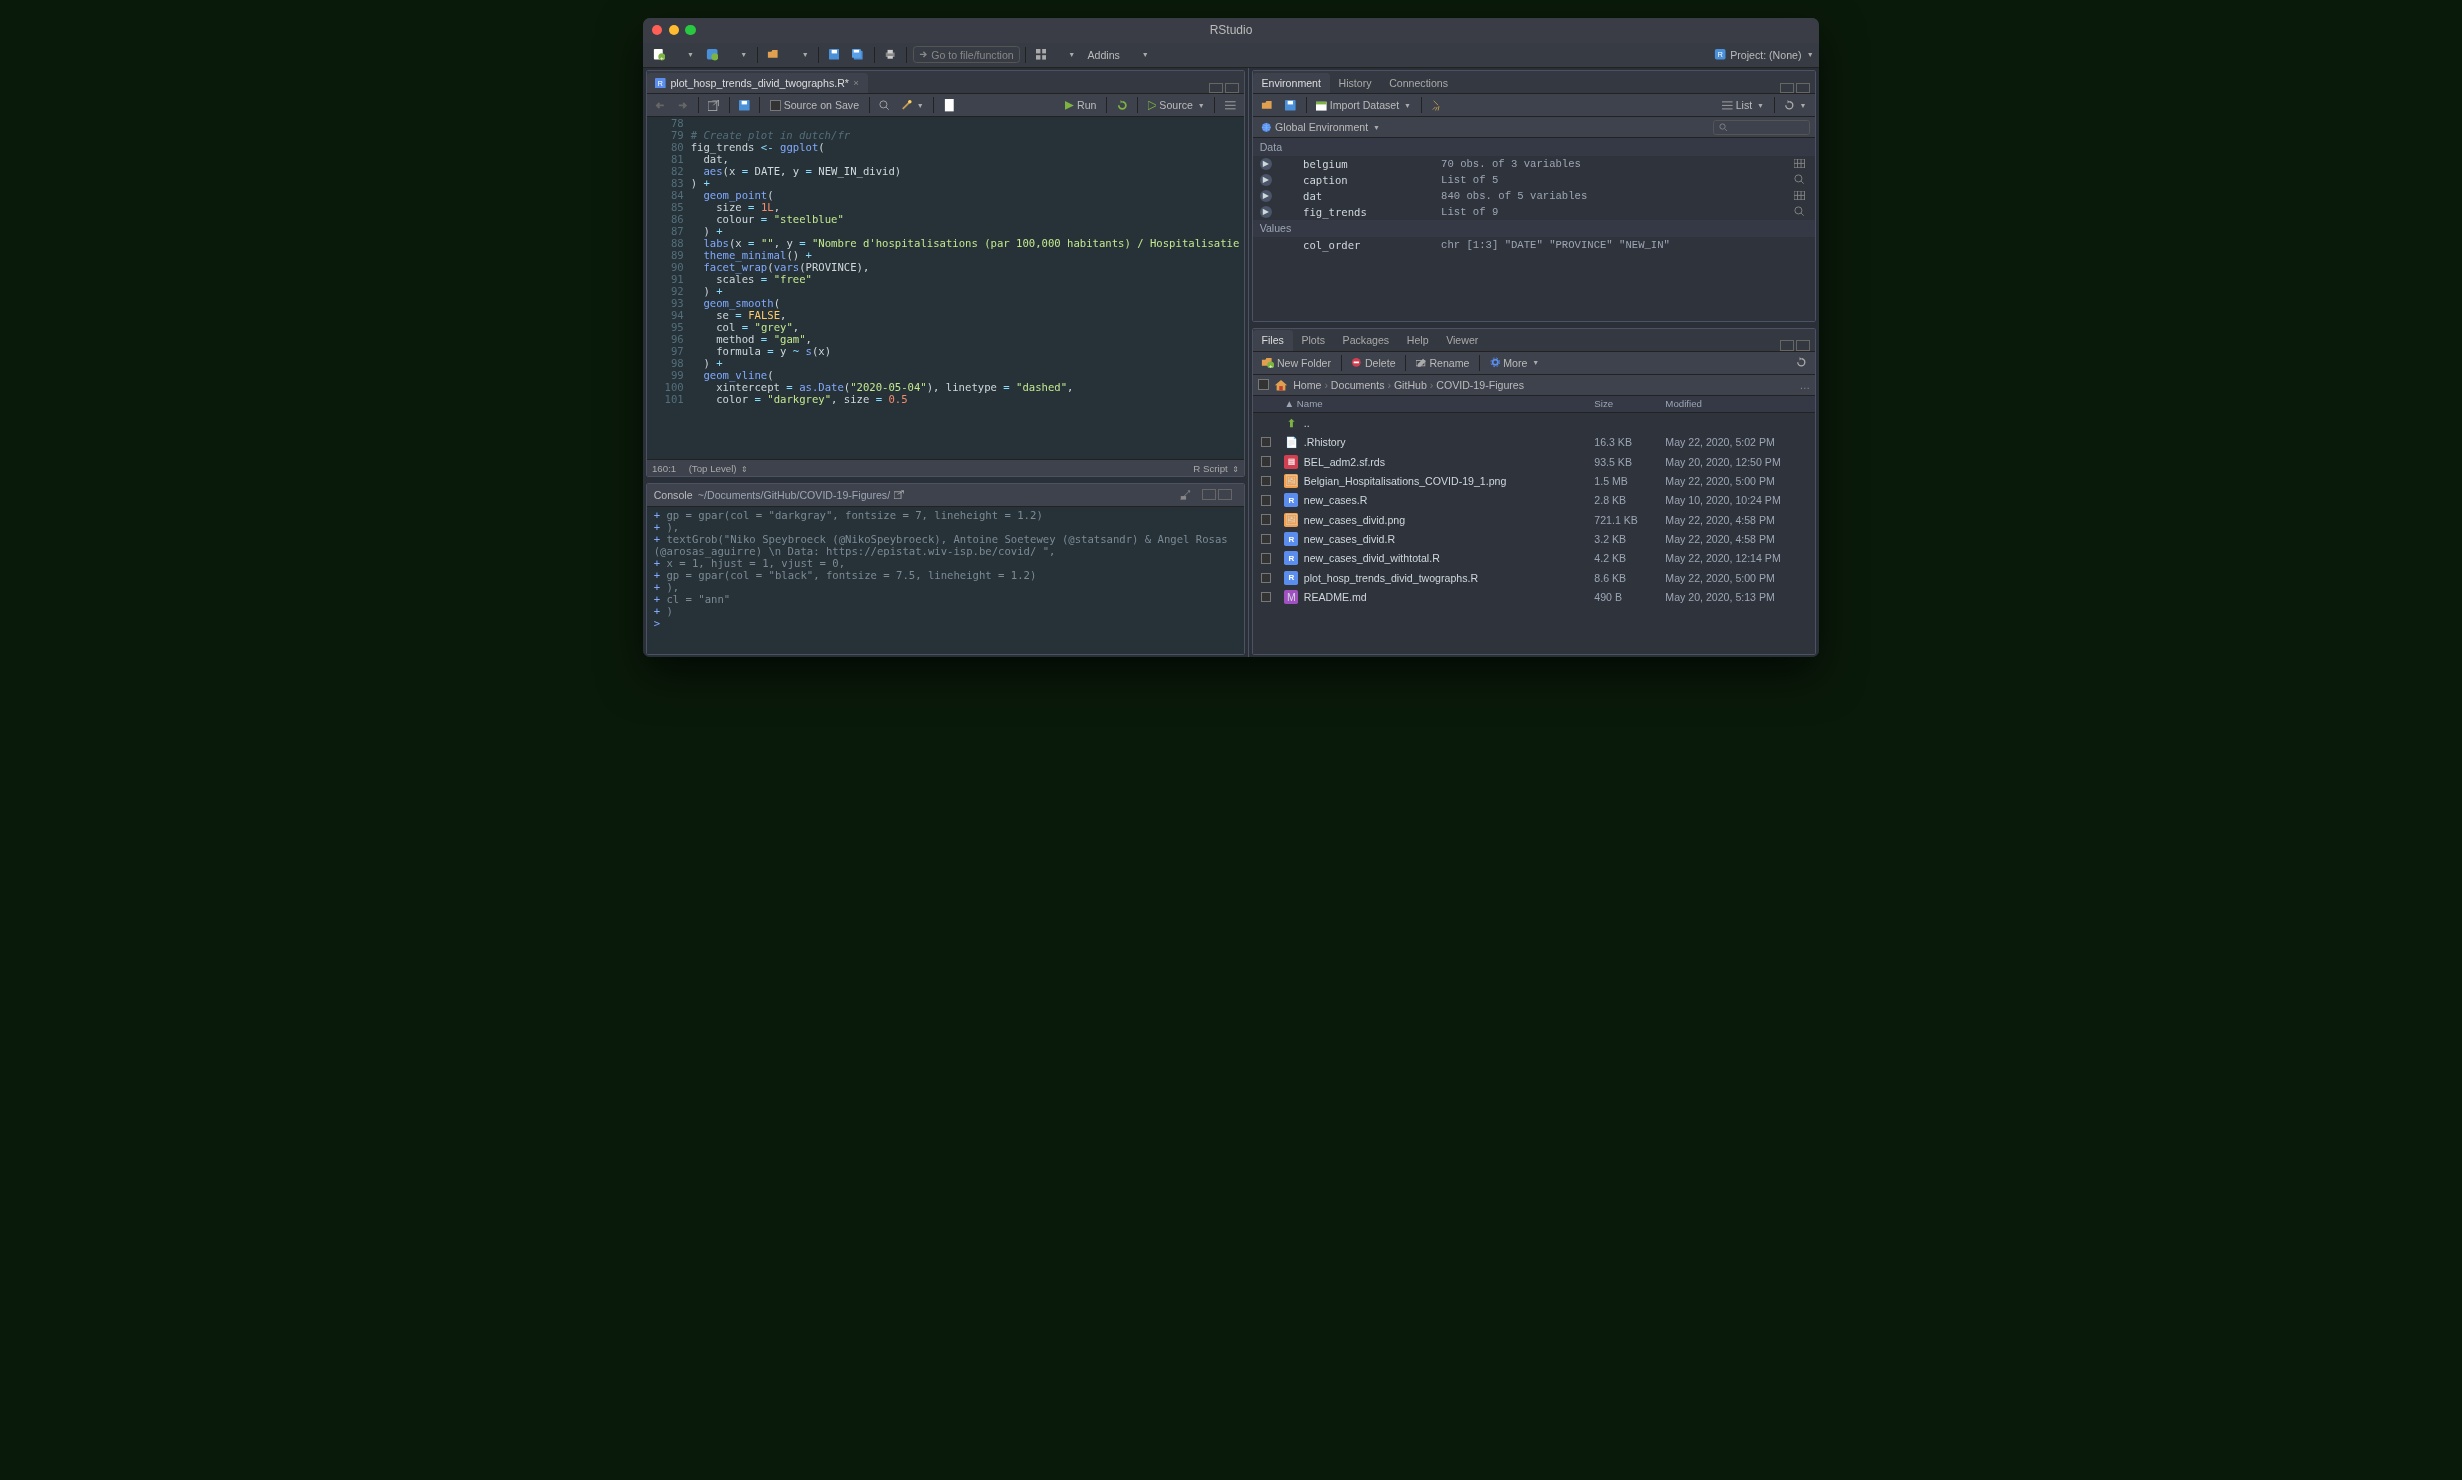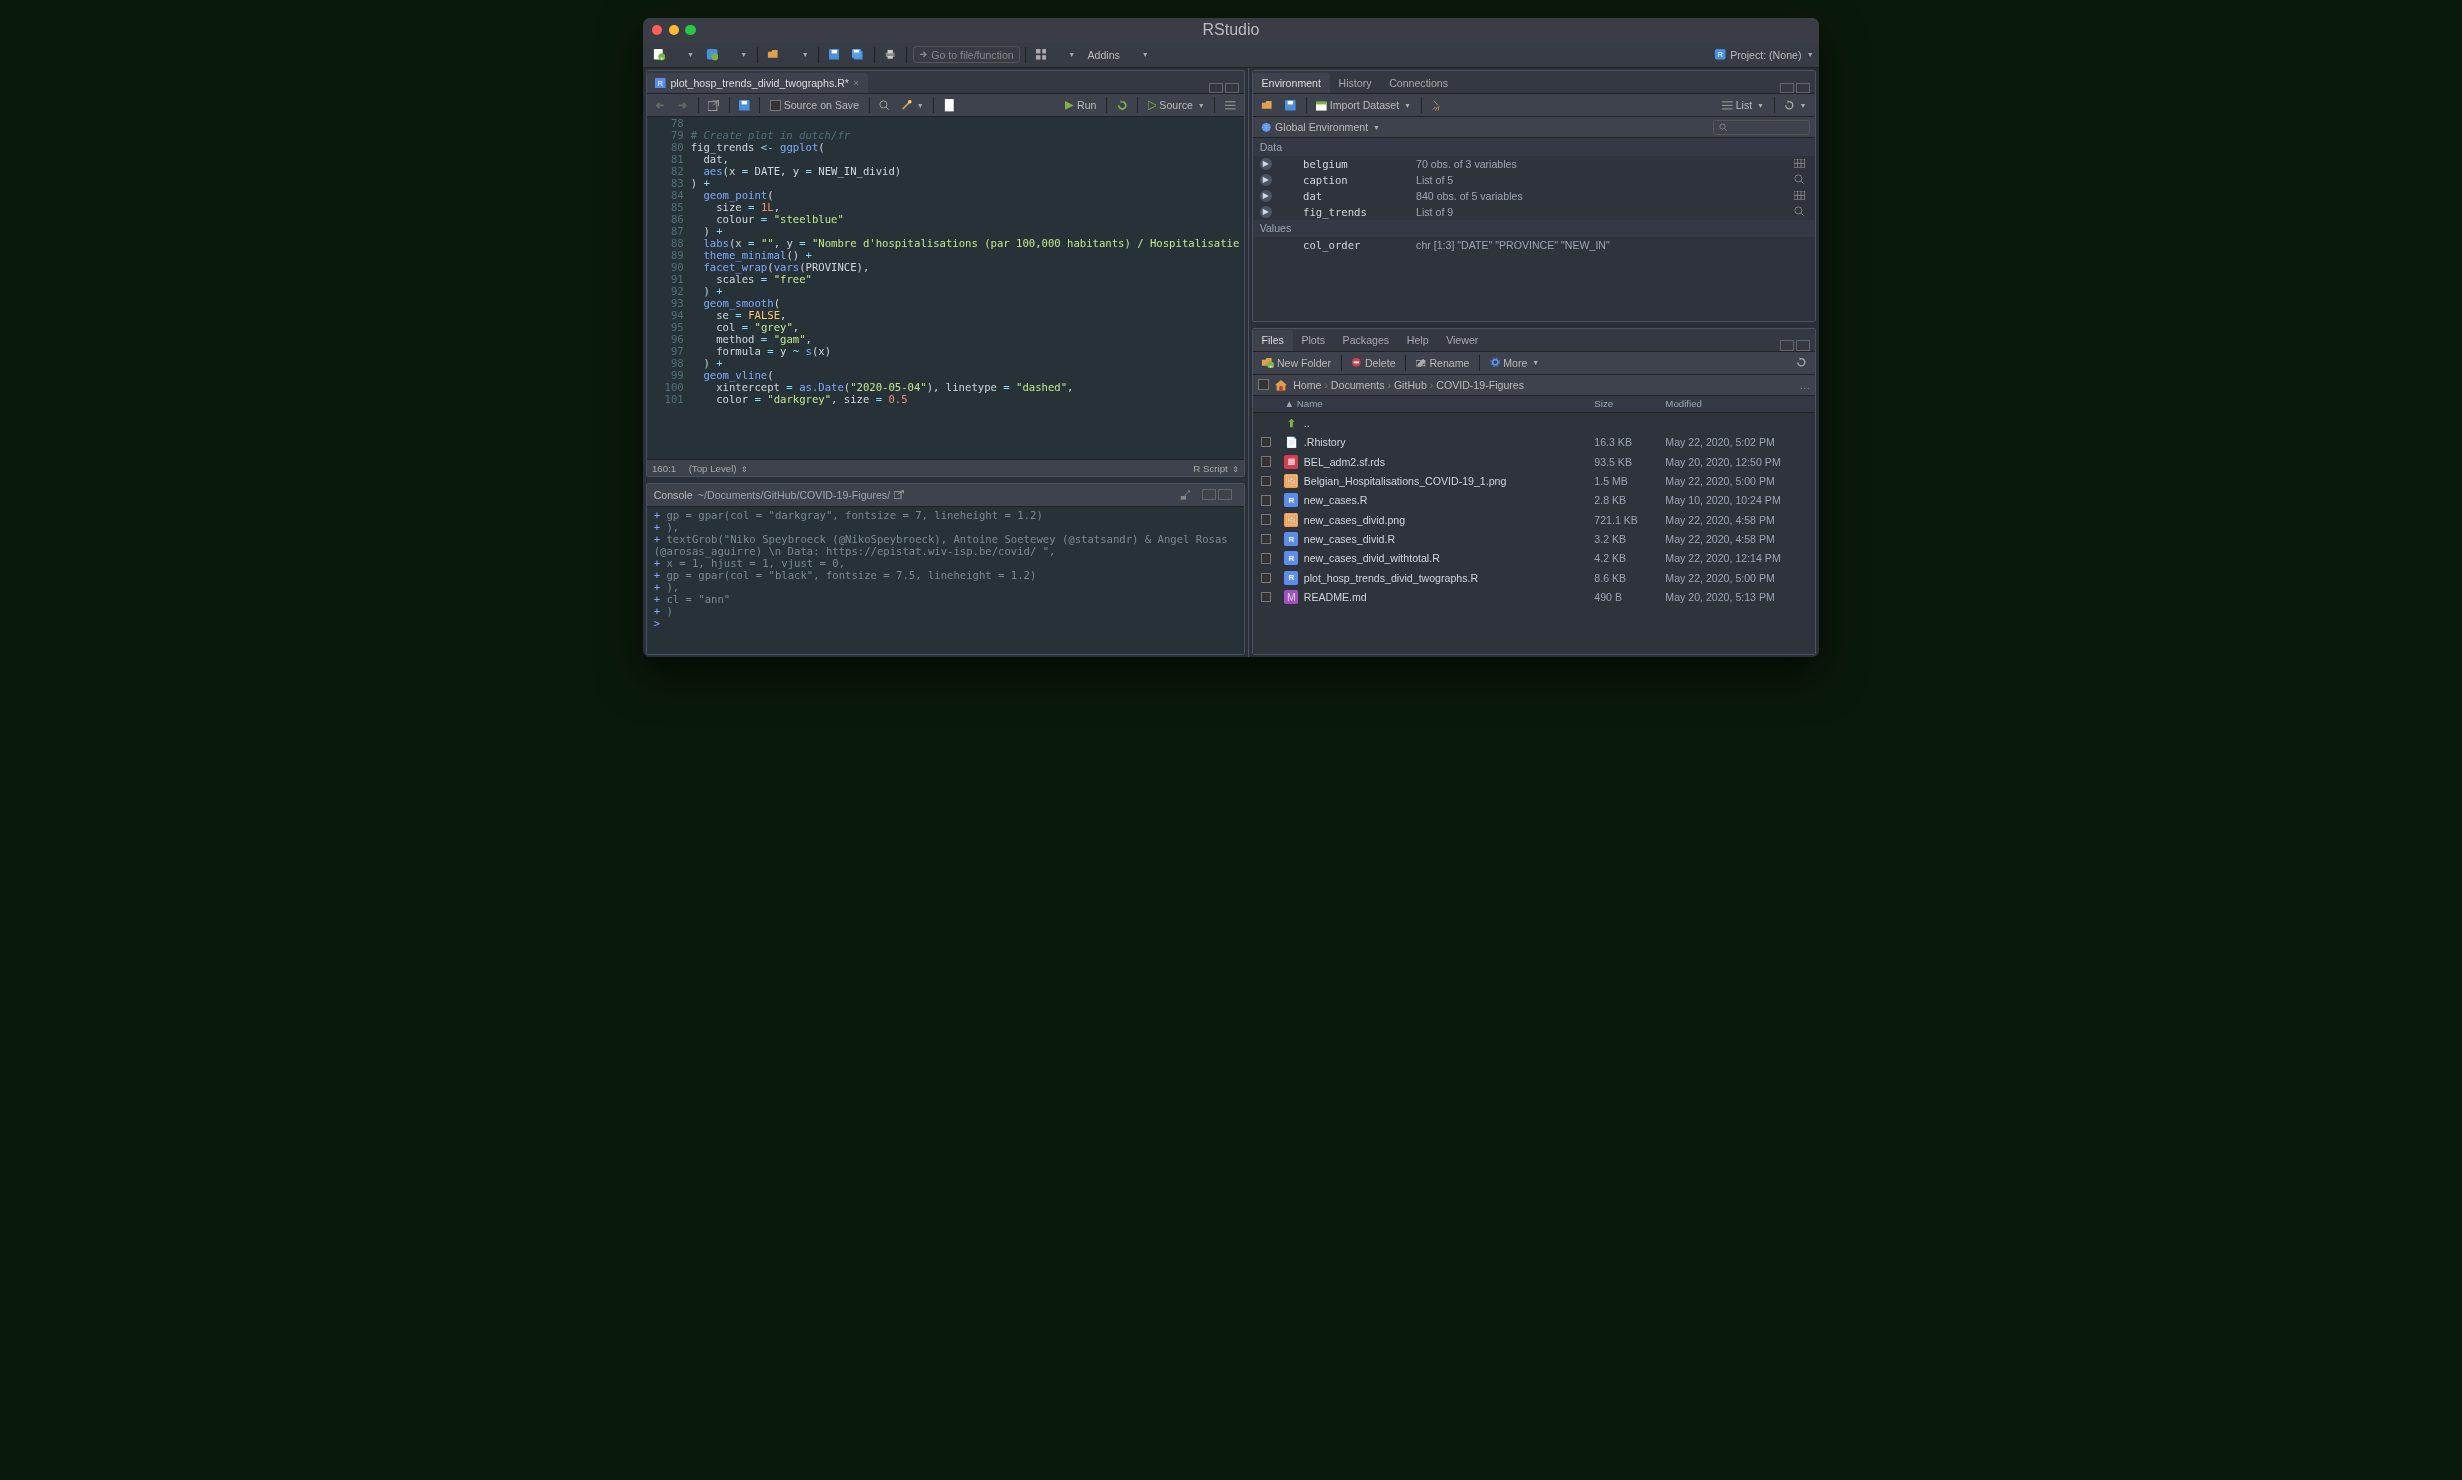--- a/index.html
+++ b/index.html
@@ -2,21 +2,21 @@
 <html style="font-size:14px"><head>
 <meta charset="utf-8">
 <style>
 * { box-sizing: border-box; margin: 0; padding: 0; }
 body { font-family: -apple-system, 'Helvetica Neue', Arial, sans-serif; background:#0a1a0a; height:100vh; display:flex; align-items:flex-start; justify-content:center; padding:17.7px 26.5px; }
 .window { width:1176px; background:#2b2f38; border-radius:7px; box-shadow:0 17.7px 44px rgba(0,0,0,.6); overflow:hidden; }
 .titlebar { height:25px; background:#3a3d45; display:flex; align-items:center; padding:0 8.8px; position:relative; }
 .traffic { display:flex; gap:6.2px; }
 .dot { width:10.6px; height:10.6px; border-radius:50%; }
 .dot.red{background:#ff5f57} .dot.yellow{background:#febc2e} .dot.green{background:#28c840}
-.titlebar-title { position:absolute; left:0; right:0; text-align:center; color:#bbb; font-size:16px; pointer-events:none; }
+.titlebar-title { position:absolute; left:0; right:0; text-align:center; color:#bbb; font-size:12px; pointer-events:none; }
 .maintoolbar { height:25px; background:#373b44; border-bottom:0.9px solid #222; display:flex; align-items:center; padding:0 5.3px; gap:3.5px; font-size:10.6px; color:#bbb; }
 .tbtn { display:flex; align-items:center; gap:20px; padding:2.7px 4.4px; border-radius:2.7px; cursor:pointer;justify-content:flex-end; }
 .caret { font-size:7px; color:#aaa; margin-left:1.8px; }
 .sep { width:0.9px; height:16px; background:#222; margin:0 1.8px; }
 .goto { display:flex; align-items:center; border:0.9px solid #555; border-radius:3.5px; padding:1.8px 5.3px; color:#888; gap:3.5px; }
 .spacer { flex:1; }
 .project { display:flex; align-items:center; gap:3.5px; color:#bbb; }
 .content { display:flex; background:#2b2f38; }
 .leftcol { width:606px; display:flex; flex-direction:column; border-right:1.8px solid #4a5264; }
 .rightcol { flex:1; display:flex; flex-direction:column; }
@@ -38,21 +38,21 @@
 .statusline { height:17.7px; background:#3e424c; display:flex; align-items:center; font-size:9.7px; color:#aaa; padding:0 5.3px; border-top:0.9px solid #222; }
 .statusline .right { margin-left:auto; }
 .console-hdr { height:23px; background:#3e424c; display:flex; align-items:center; padding:0 7px; font-size:10.6px; color:#bbb; border-bottom:0.9px solid #222; }
 .console-body { background:#263238; font-family:'Menlo','Consolas',monospace; font-size:10.6px; padding:1.8px 7px; color:#7c8a94; }
 .console-body .plus { color:#82aaff; }
 .env-body { background:#2f333c; font-size:10.6px; color:#bbb; }
 .env-section { background:#353945; padding:2.7px 7px; color:#9da6b4; font-size:10.6px; }
 .env-row { display:flex; align-items:center; padding:1.8px 7px; gap:7px; }
 .env-icon { width:12.4px; height:12.4px; border-radius:50%; background:#4a5568; color:#cfd8dc; font-size:8px; display:flex; align-items:center; justify-content:center; }
 .env-name { width:106px; color:#cfd8dc; font-family:'Menlo',monospace;margin-left:24px; }
-.env-val { flex:1; color:#9da6b4; font-family:Liberation Sans, sans-serif; }
+.env-val { flex:1; color:#9da6b4; font-family:Liberation Mono, monospace;margin-left:25px; }
 .env-act { width:14px; color:#888; cursor:pointer; }
 .searchbox { margin-left:auto; border:0.9px solid #555; border-radius:2.7px; padding:1.8px 5.3px; width:97px; display:flex; align-items:center; gap:3.5px; color:#888; }
 .files-body { background:#2f333c; font-size:10.6px; color:#bbb; }
 .breadcrumb { height:21px; background:#3e424c; display:flex; align-items:center; padding:0 5.3px; gap:5.3px; font-size:10.6px; color:#bbb; border-bottom:0.9px solid #222; }
 .bc-sep { color:#777; }
 .bc-fill { flex:1; }
 .bc-more { color:#888; cursor:pointer; }
 .file-hdr { display:flex; background:#353945; padding:2.7px 0; font-size:9.7px; color:#9da6b4; border-bottom:0.9px solid #222; }
 .file-hdr .col-check{width:26.5px} .file-hdr .col-name{flex:1; padding-left:5.3px} .file-hdr .col-size{width:71px} .file-hdr .col-mod{width:150px}
 .file-row { display:flex; align-items:center; padding:2.7px 0; }

